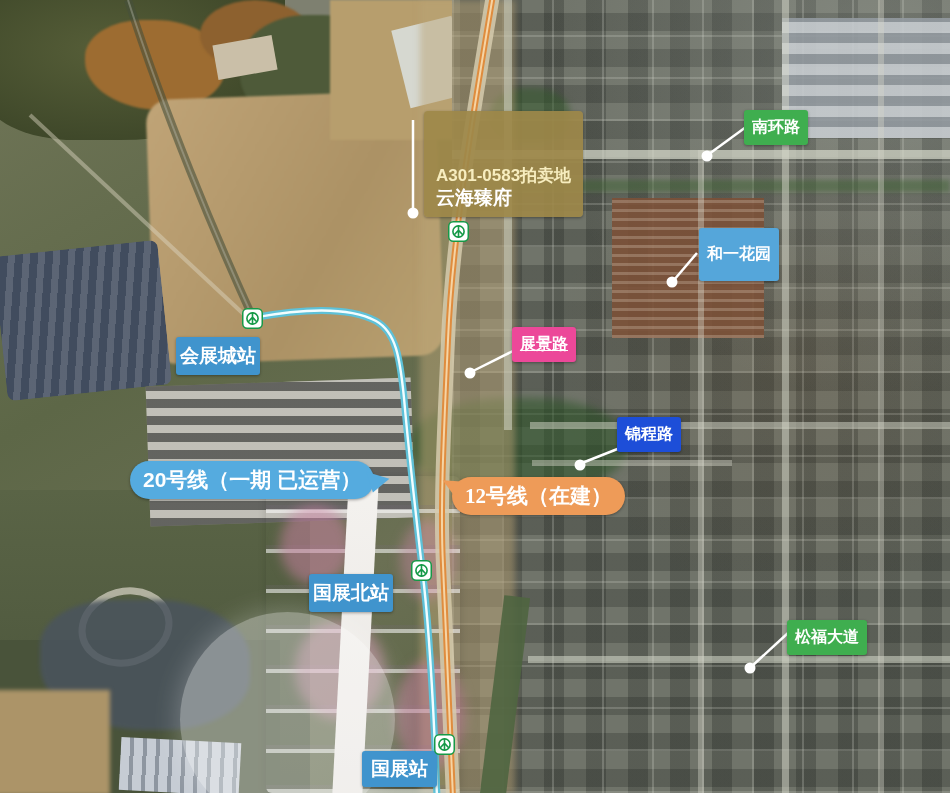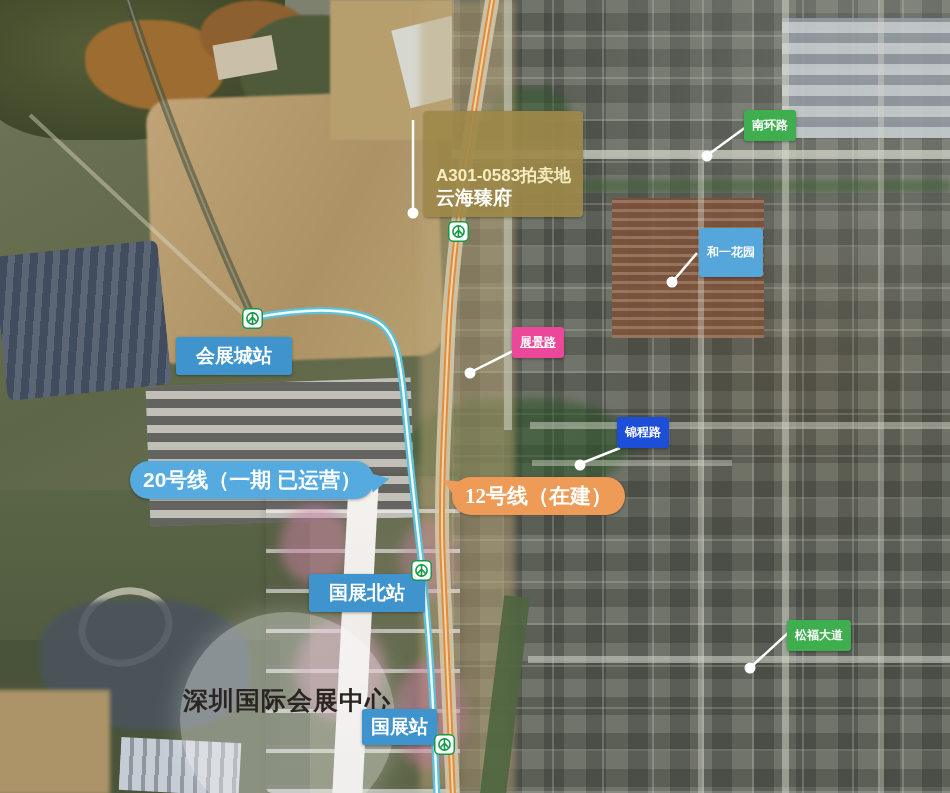--- a/index.html
+++ b/index.html
@@ -98,30 +98,30 @@
     line-height:1.3;color:#2b2522;letter-spacing:1px;}
   .conv-title{left:183px;top:684px;z-index:4;font-weight:bold;font-size:25px;
     color:#2b2522;letter-spacing:1px;white-space:nowrap;}
   
   .badge{z-index:4;color:#fff;font-weight:bold;white-space:nowrap;border-radius:3px;
     box-shadow:0 1px 3px rgba(0,0,0,.35);}
   .auction{left:424px;top:111px;padding:6px 12px 7px;border-radius:4px;line-height:1.25;}
   .auction .l1{position:static;display:block;font-size:17px;color:#f7edbf;margin-top:48px;}
   .auction .l2{position:static;display:block;font-size:19px;color:#fff;}
   .haishang{left:479px;top:236px;padding:4px 10px;font-size:19px;color:#5d2e0d;}
-  .road-badge{padding:7px 8px;font-size:12px;}
+  .road-badge{padding:7px 8px;font-size:16px;}
   .nanhuan{left:744px;top:110px;}
   .heyi{left:699px;top:228px;padding:16px 8px;}
   .zhanjing{left:512px;top:327px;}
   .jincheng{left:617px;top:417px;}
   .songfu{left:787px;top:620px;}
-  .station{font-size:19px;padding:6px 20px;}
+  .station{font-size:19px;padding:6px 4px;}
   .huizhancheng{left:176px;top:337px;}
   .guozhan-north{left:309px;top:574px;}
-  .guozhan{left:362px;top:709px;padding:5px 9px;text-align:center;}
+  .guozhan{left:362px;top:751px;padding:5px 9px;text-align:center;}
   .bubble{font-size:21px;padding:6px 13px;border-radius:19px;line-height:1.25;}
   .line20{left:130px;top:461px;}
   .line12{left:452px;top:477px;font-family:Liberation Serif, serif;}
   .tail{width:0;height:0;}
   .tail20{right:-15px;top:7px;border-top:14px solid transparent;
     border-bottom:8px solid transparent;border-left:20px solid #55abdf;
     transform:rotate(-18deg);}
   .tail12{left:-11px;top:1px;border-top:5px solid transparent;
     border-bottom:12px solid transparent;border-right:18px solid #ee9b58;
     transform:rotate(20deg);}
@@ -198,21 +198,20 @@
       <circle cx="413" cy="213" r="5.5"></circle>
       <circle cx="707" cy="156" r="5.5"></circle>
       <circle cx="672" cy="282" r="5.5"></circle>
       <circle cx="470" cy="373" r="5.5"></circle>
       <circle cx="580" cy="465" r="5.5"></circle>
       <circle cx="750" cy="668" r="5.5"></circle>
     </g>
   </svg>
 
   <div class="hl-circle conv-circle"></div>
-  <div class="conv-title">深圳国际会展中心</div>
 
   <div class="badge auction" style="background-color: rgba(157, 136, 73, 0.92);">
     <span class="l1">A301-0583拍卖地</span>
     <span class="l2">云海臻府</span>
   </div>
 
 
   <div class="badge road-badge nanhuan" style="background-color: rgb(63, 174, 79);">南环路</div>
 
   <div class="badge road-badge heyi" style="background-color: rgb(85, 166, 218);">和一花园</div>

